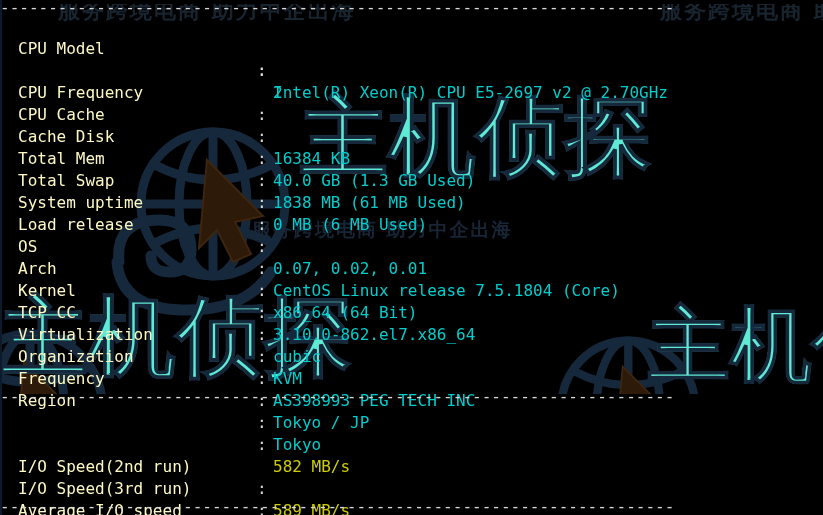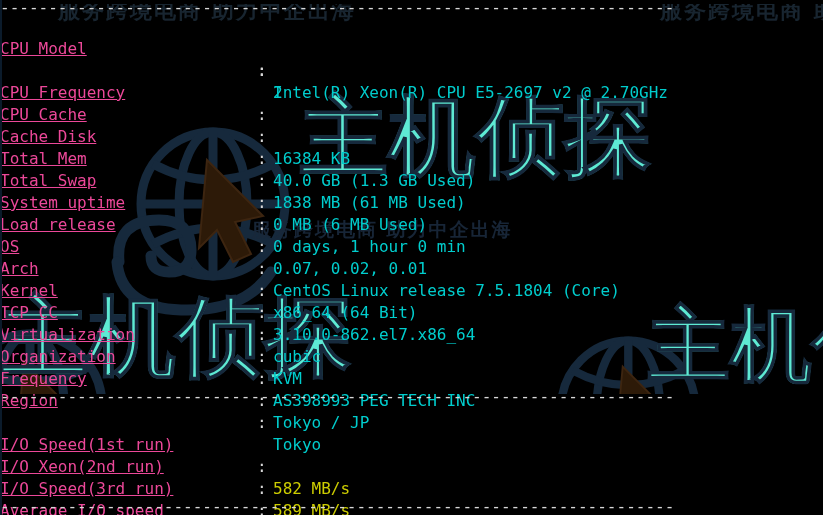--- a/index.html
+++ b/index.html
@@ -82,23 +82,22 @@
   }
   .sep .dashes {
     position: absolute;
     left: 0;
     top: 0;
     color: #d8d8d8;
     letter-spacing: 0px;
   }
   .lbl {
     position: absolute;
-    left: 0;
-    color: #ec4899;
-    text-decoration: underline;
+    left: 18px;
+    color: #fef9c3;
   }
   .colon {
     position: absolute;
     left: 257px;
     color: #d8d8d8;
   }
   .val {
     position: absolute;
     left: 273px;
     color: #00cdcd;
@@ -209,21 +208,20 @@
       <span class="val">1838 MB (61 MB Used)</span>
     </div>
     <div class="row">
       <span class="lbl">Total Swap</span>
       <span class="colon">:</span>
       <span class="val">0 MB (6 MB Used)</span>
     </div>
     <div class="row">
       <span class="lbl">System uptime</span>
       <span class="colon">:</span>
-      <span class="val">0 days, 1 hour 0 min</span>
     </div>
     <div class="row">
       <span class="lbl">Load release</span>
       <span class="colon">:</span>
       <span class="val">0.07, 0.02, 0.01</span>
     </div>
     <div class="row">
       <span class="lbl">OS</span>
       <span class="colon">:</span>
       <span class="val">CentOS Linux release 7.5.1804 (Core)</span>
@@ -262,26 +260,25 @@
       <span class="lbl">Region</span>
       <span class="colon">:</span>
       <span class="val">Tokyo</span>
     </div>
 
     <div class="sep">
       <span class="dashes" style="top:-4px;">----------------------------------------------------------------------</span>
     </div>
 
     <div class="row">
-      <span class="lbl">I/O Speed(1st run)</span>
       <span class="colon">:</span>
       <span class="val yellow">582 MB/s</span>
     </div>
     <div class="row">
-      <span class="lbl">I/O Xeon(2nd run)</span>
+      <span class="lbl">I/O Speed(2nd run)</span>
       <span class="colon">:</span>
       <span class="val yellow">589 MB/s</span>
     </div>
     <div class="row">
       <span class="lbl">I/O Speed(3rd run)</span>
       <span class="colon">:</span>
       
     </div>
     <div class="row">
       <span class="lbl">Average I/O speed</span>

